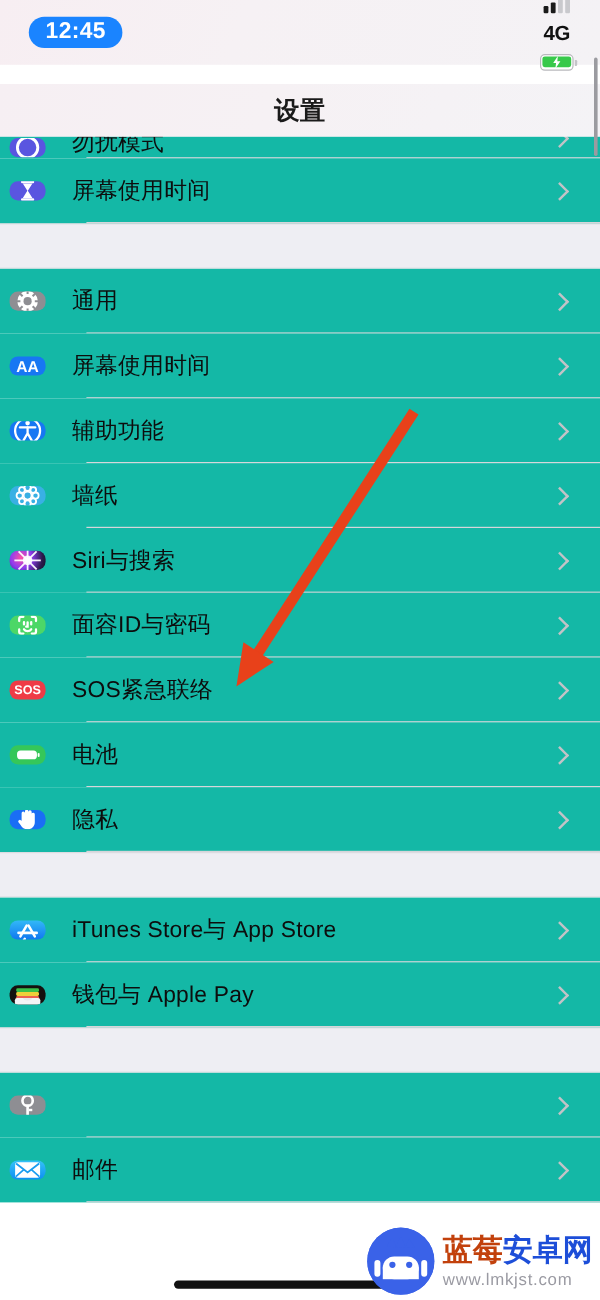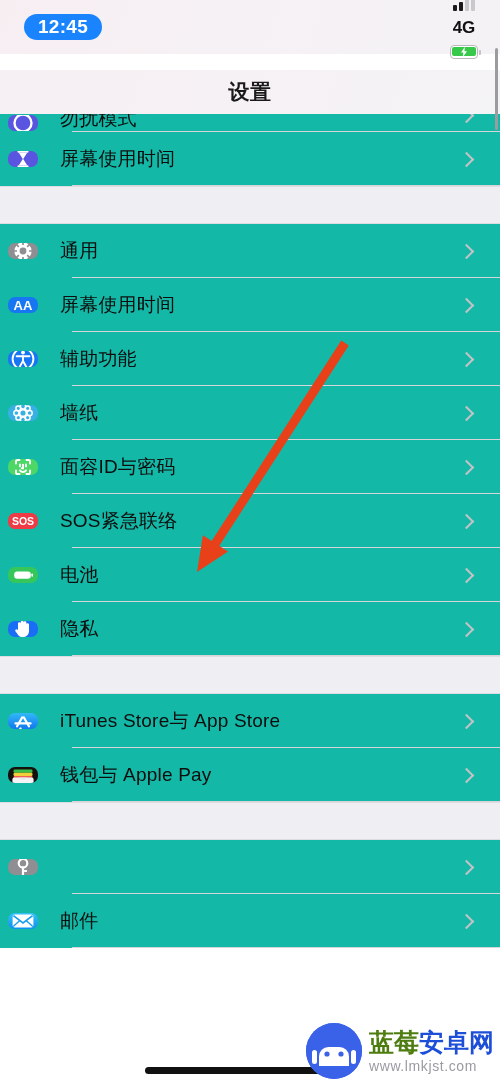--- a/index.html
+++ b/index.html
@@ -257,21 +257,21 @@
   .wm-mascot {
     width: 56px;
     height: 56px;
     border-radius: 50%;
     background: #3a62e8;
     position: relative;
     flex: 0 0 56px;
   }
   .wm-text { display: flex; flex-direction: column; line-height: 1; }
   .wm-title { font-size: 25px; font-weight: bold; letter-spacing: 0px; }
-  .wm-blue { color: #4d7c0f; }
+  .wm-blue { color: #c2410c; }
   .wm-dark { color: #1d4ed8; }
   .wm-url {
     font-size: 14px;
     color: #9a9aa2;
     letter-spacing: 0.6px;
     margin-top: 4px;
   }
 
   
   .scrollbar {
@@ -410,20 +410,38 @@
         <circle cx="8.4" cy="15" r="2.6"></circle>
                 <circle cx="21.6" cy="15" r="2.6"></circle>
         <circle cx="10.3" cy="10.3" r="2.4"></circle>
                 <circle cx="19.7" cy="19.7" r="2.4"></circle>
         <circle cx="10.3" cy="19.7" r="2.4"></circle>
                 <circle cx="19.7" cy="10.3" r="2.4"></circle>
               </g>
             </svg>
           </div>
           <div class="label">墙纸</div>
+          <div class="chev-wrap">
+            <div class="chev2"></div>
+          </div>
+          <div class="sep"></div>
+        </div>
+        <div class="row">
+          <div class="icon ic-siri">
+            <svg width="30" height="30" viewBox="0 0 30 30">
+              <g stroke="#fff" stroke-width="1.5" opacity="0.95">
+        <line x1="15" y1="4" x2="15" y2="26"></line>
+                <line x1="4" y1="15" x2="26" y2="15"></line>
+        <line x1="7.5" y1="7.5" x2="22.5" y2="22.5"></line>
+                <line x1="7.5" y1="22.5" x2="22.5" y2="7.5"></line>
+              </g>
+        <circle cx="15" cy="15" r="4" fill="#fff" opacity="0.9"></circle>
+            </svg>
+          </div>
+          <div class="label">Siri与搜索</div>
           <div class="chev-wrap">
             <div class="chev2"></div>
           </div>
           <div class="sep"></div>
         </div>
         <div class="row">
           <div class="icon ic-faceid">
             <svg width="30" height="30" viewBox="0 0 30 30">
               <g stroke="#fff" stroke-width="1.9" fill="none" stroke-linecap="round">
         <path d="M8 11.5 V9.6 A1.6 1.6 0 0 1 9.6 8 H11.5"></path>

